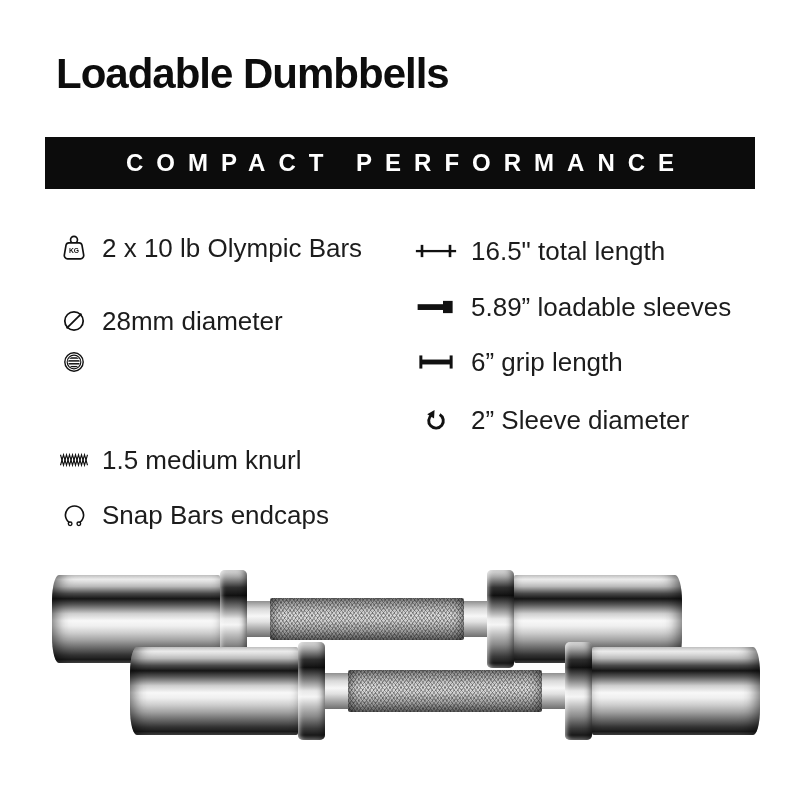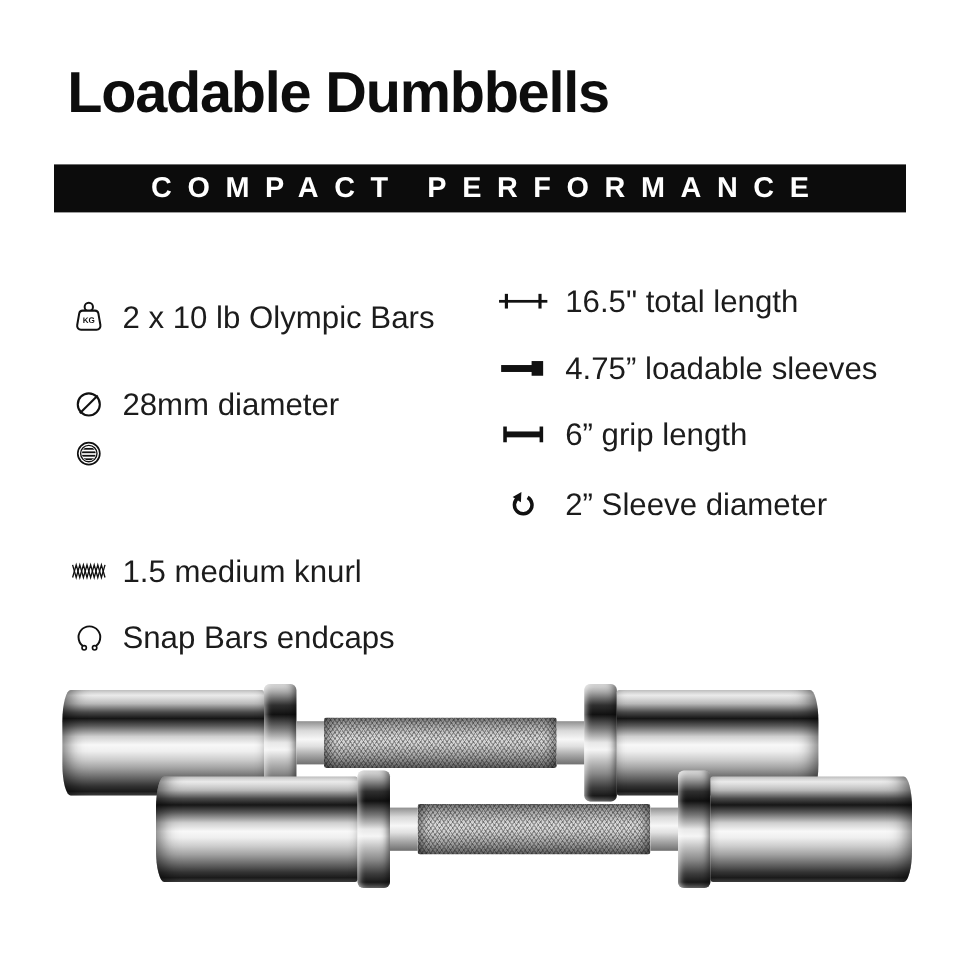--- a/index.html
+++ b/index.html
@@ -3,34 +3,34 @@
 <meta charset="utf-8">
 <style>
   html,body{margin:0;padding:0;background:#fff;}
   .page{
     position:relative;width:800px;height:800px;background:#ffffff;overflow:hidden;
     font-family:"Liberation Sans",sans-serif;color:#1c1c1c;
   }
   
   .title{
     position:absolute;left:56px;top:50px;margin:0;
-    font-size:48px;font-weight:800;letter-spacing:-1px;color:#0d0d0d;white-space:nowrap;
+    font-size:42px;font-weight:800;letter-spacing:-1px;color:#0d0d0d;white-space:nowrap;
   }
   .banner{
-    position:absolute;left:45px;top:137px;width:710px;height:40px;
+    position:absolute;left:45px;top:137px;width:710px;height:52px;
     background:#0c0c0c;display:flex;align-items:center;justify-content:center;
   }
   .banner span{
     color:#ffffff;font-size:24px;font-weight:700;letter-spacing:13px;text-indent:13px;white-space:nowrap;
   }
   
   .feat{position:absolute;display:flex;align-items:center;height:34px;}
   .feat .ic{display:flex;align-items:center;justify-content:center;flex:0 0 auto;}
   .feat .label{font-size:26px;font-weight:500;color:#1c1c1c;white-space:nowrap;}
-  .col-l{left:58px;margin-top:16px;}  .col-l .ic{width:32px;margin-right:12px;}
+  .col-l{left:58px;}  .col-l .ic{width:32px;margin-right:12px;}
   .col-r{left:413px;} .col-r .ic{width:46px;margin-right:12px;}
   .l1{top:231px}.l2{top:304px}.l3{top:345px}.l4{top:443px}.l5{top:498px}
   .r1{top:234px}.r2{top:290px}.r3{top:345px}.r4{top:403px}
   .ic svg{display:block;}
   
   .bar{position:absolute;width:630px;height:98px;}
   .bar-top{left:52px;top:570px;z-index:1;}
   .bar-bottom{left:130px;top:642px;z-index:2;}
   .sleeve{
     position:absolute;top:5px;width:168px;height:88px;
@@ -149,21 +149,21 @@
     <span class="label">16.5" total length</span>
   </div>
 
   <div class="feat col-r r2">
     <span class="ic">
       <svg width="42" height="20" viewBox="0 0 48 22" fill="#111">
         <rect x="3" y="7.8" width="31" height="6.6"></rect>
         <rect x="32" y="4" width="11" height="14"></rect>
       </svg>
     </span>
-    <span class="label">4.75” loadable sleeves</span>
+    <span class="label">5.89” loadable sleeves</span>
   </div>
 
   <div class="feat col-r r3">
     <span class="ic">
       <svg width="42" height="20" viewBox="0 0 48 22" fill="#111">
         <rect x="5" y="3.5" width="3.4" height="15"></rect>
         <rect x="39.6" y="3.5" width="3.4" height="15"></rect>
         <rect x="6" y="8.2" width="36" height="5.6"></rect>
       </svg>
     </span>

